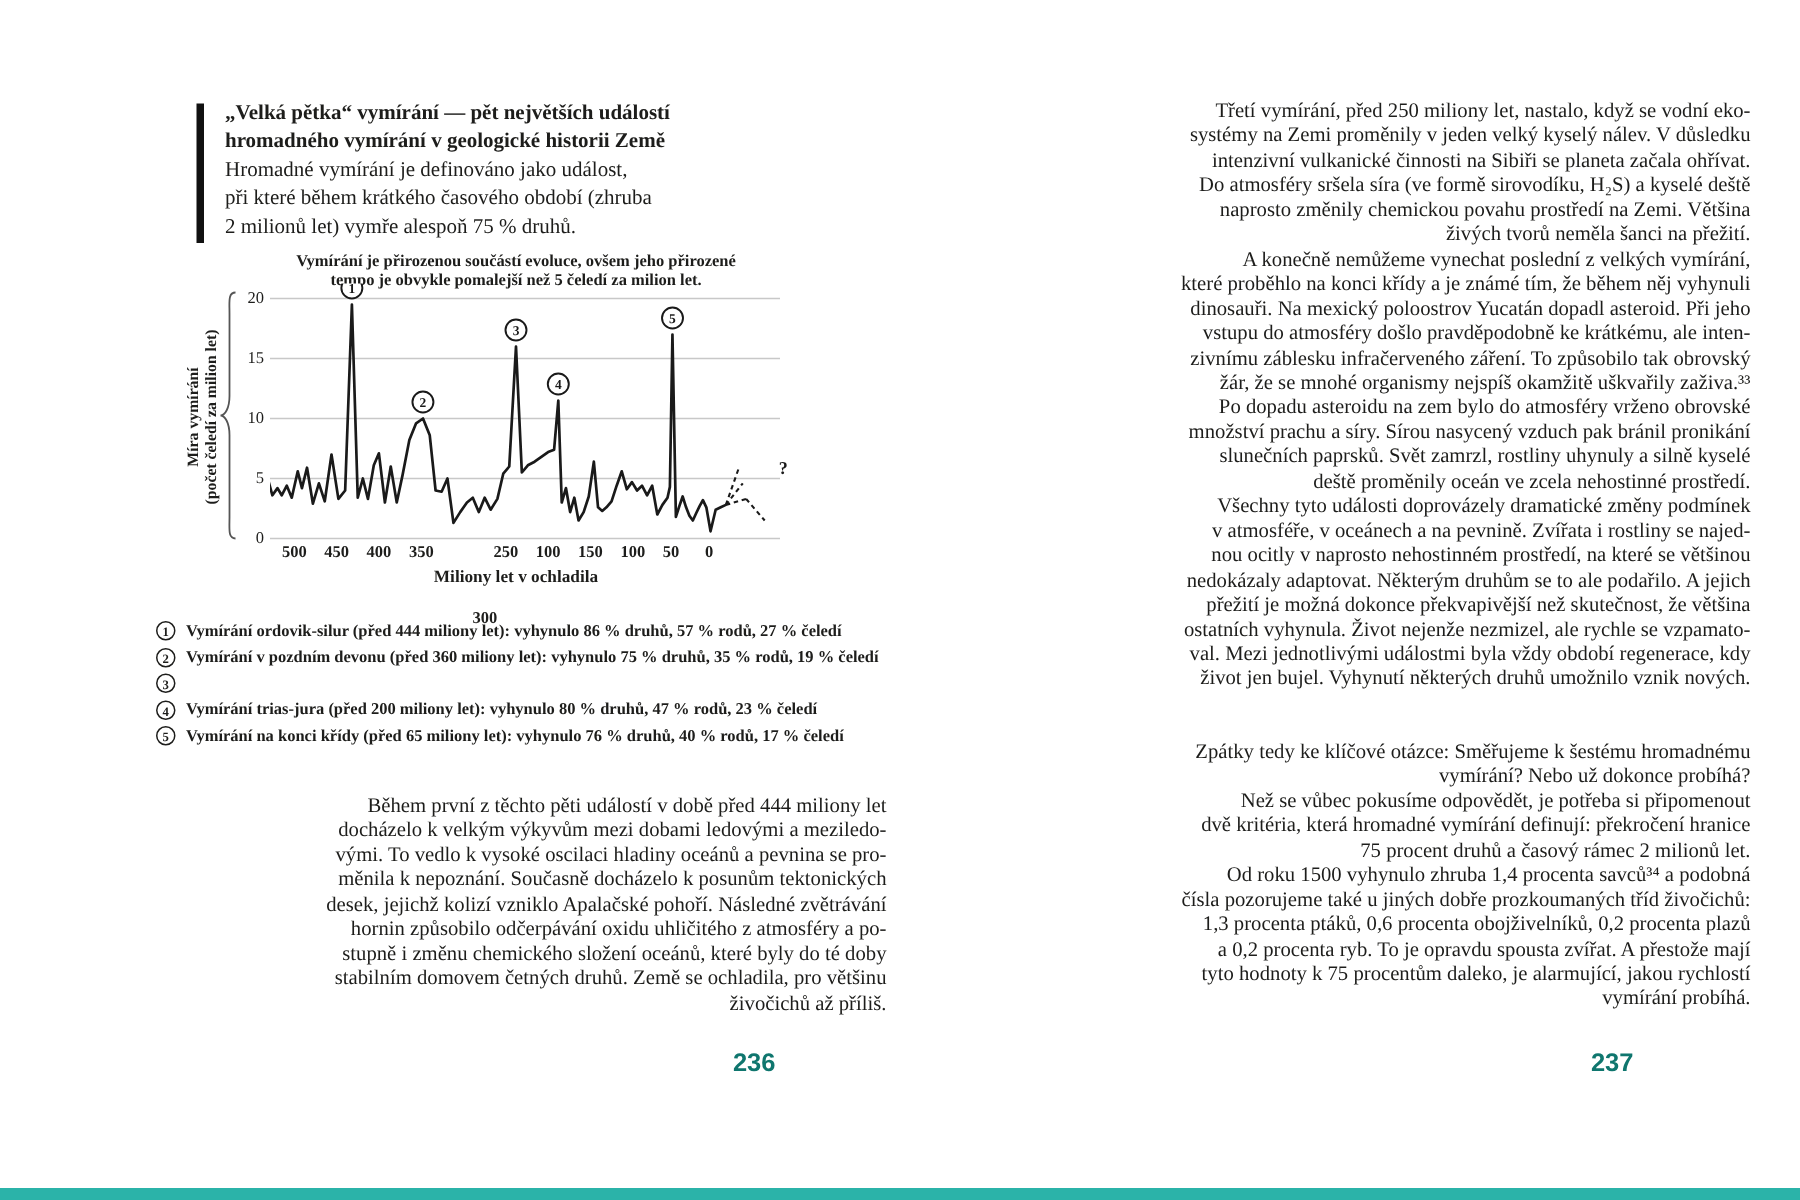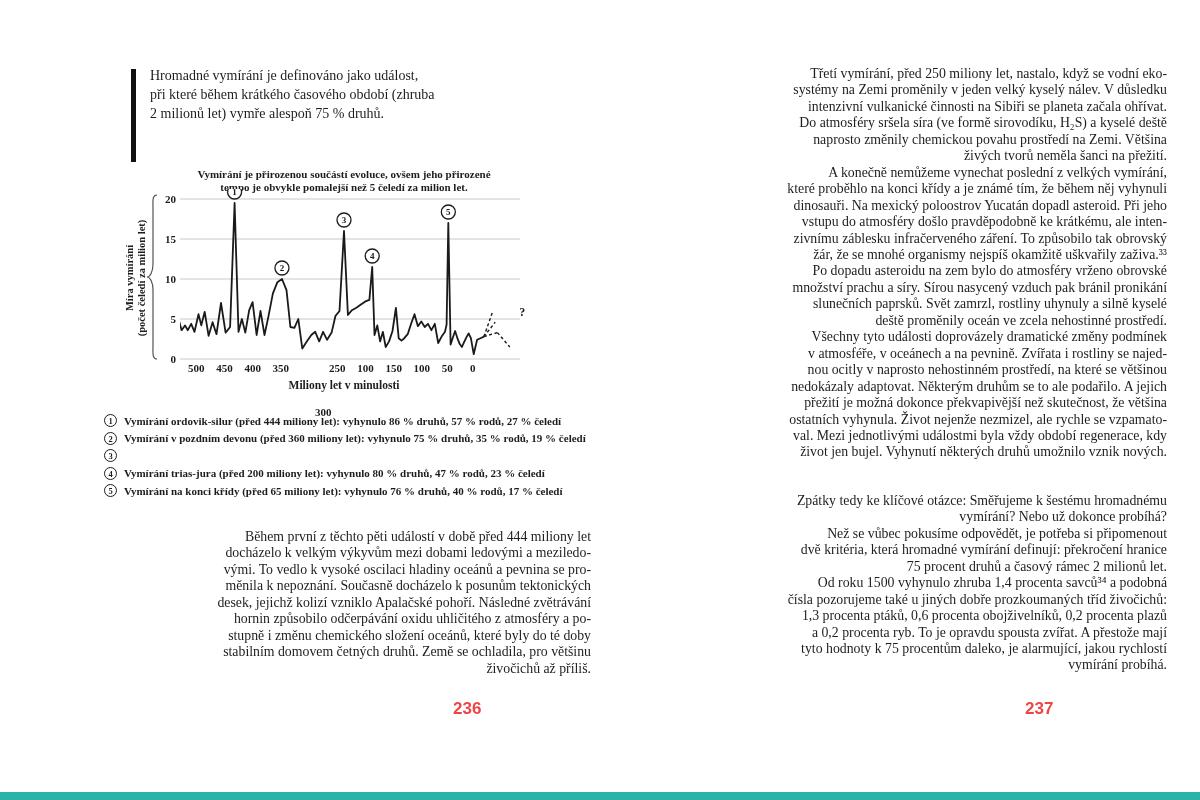--- a/index.html
+++ b/index.html
@@ -15,53 +15,55 @@
   .box-text{margin-left:19px;}
   .box-title{font-weight:bold;font-size:14px;line-height:19px;white-space:pre;}
   .box-body{font-size:14px;line-height:19px;white-space:pre;}
   
   .chart-caption{left:169px;top:168px;width:350px;text-align:center;
     font-weight:bold;font-size:11px;line-height:13px;white-space:pre-line;}
   .ylabel{left:52px;top:265px;width:170px;height:26px;transform:rotate(-90deg);
     text-align:center;font-weight:bold;font-size:10.5px;line-height:12px;white-space:pre-line;}
   .yticks{left:144px;top:189px;width:32px;height:174px;}
   .ytick{position:absolute;right:0;width:32px;text-align:right;
-    font-weight:bold;font-size:11px;line-height:14px;}
+    font-weight:normal;font-size:11px;line-height:14px;}
   .chart-svg{left:180px;top:189px;}
   .xticks{left:180px;top:362px;width:350px;height:14px;}
   .xtick{position:absolute;width:30px;text-align:left;font-weight:bold;font-size:11px;}
   .xlabel{left:194px;top:379px;width:300px;text-align:center;font-weight:bold;font-size:11.5px;}
   .brace-svg{left:146px;top:193px;}
   
   .legend{left:104px;top:414px;width:490px;}
   .legend-row{display:flex;align-items:center;margin-bottom:4.5px;height:13px;}
   .legend-num{flex:0 0 13px;width:13px;height:13px;border:1px solid #1d1d1b;border-radius:50%;
     font-size:8.5px;font-weight:bold;line-height:13px;text-align:center;margin-right:7px;box-sizing:border-box;}
   .legend-text{font-size:11px;font-weight:600;white-space:pre;}
   
   .body-col{font-size:13.8px;line-height:16.45px;white-space:pre;text-align:right;}
   .left-par{left:133px;top:529px;width:458px;}
   .right-col{left:697px;top:66px;width:470px;}
   .par{white-space:pre;}
   .par.indent{text-indent:21px;}
   .par.space-before{margin-top:32px;}
   
   .folio{font-family:"Liberation Sans","DejaVu Sans",sans-serif;font-weight:bold;
-    font-size:17px;color:#ef4444;width:64px;text-align:left;top:699px;}
+    font-size:17px;color:#0f766e;width:64px;text-align:right;top:699px;}
   .folio-left{left:453px;}
   .folio-right{left:1025px;}
   
   .accent-bar{left:0;bottom:0;width:1200px;height:8px;}
 </style>
 </head>
 <body>
 
 <div class="abs sidebar-box">
   <div class="box-rule"></div>
   <div class="box-text">
+    <div class="box-title">„Velká pětka“ vymírání — pět největších událostí
+hromadného vymírání v geologické historii Země</div>
     <div class="box-body">Hromadné vymírání je definováno jako událost,
 při které během krátkého časového období (zhruba
 2 milionů let) vymře alespoň 75 % druhů.</div>
   </div>
 </div>
 
 <div class="abs chart-caption">Vymírání je přirozenou součástí evoluce, ovšem jeho přirozené
 tempo je obvykle pomalejší než 5 čeledí za milion let.</div>
 
 <svg class="abs brace-svg" width="14" height="168" viewBox="0 0 14 168">
@@ -108,21 +110,21 @@
     <div class="xtick" style="left: 64.4px;">400</div>
     <div class="xtick" style="left: 92.6px;">350</div>
     <div class="xtick" style="left: 135px; margin-top: 44px;">300</div>
     <div class="xtick" style="left: 149px;">250</div>
     <div class="xtick" style="left: 177.2px;">100</div>
     <div class="xtick" style="left: 205.4px;">150</div>
     <div class="xtick" style="left: 233.6px;">100</div>
     <div class="xtick" style="left: 261.8px;">50</div>
     <div class="xtick" style="left: 290px;">0</div>
   </div>
-<div class="abs xlabel">Miliony let v minulosti</div>
+<div class="abs xlabel">Miliony let v ochladila</div>
 
 <div class="abs legend">
     <div class="legend-row">
       <span class="legend-num">1</span>
       <span class="legend-text">Vymírání ordovik-silur (před 444 miliony let): vyhynulo 86 % druhů, 57 % rodů, 27 % čeledí</span>
     </div>
     <div class="legend-row">
       <span class="legend-num">2</span>
       <span class="legend-text">Vymírání v pozdním devonu (před 360 miliony let): vyhynulo 75 % druhů, 35 % rodů, 19 % čeledí</span>
     </div>

